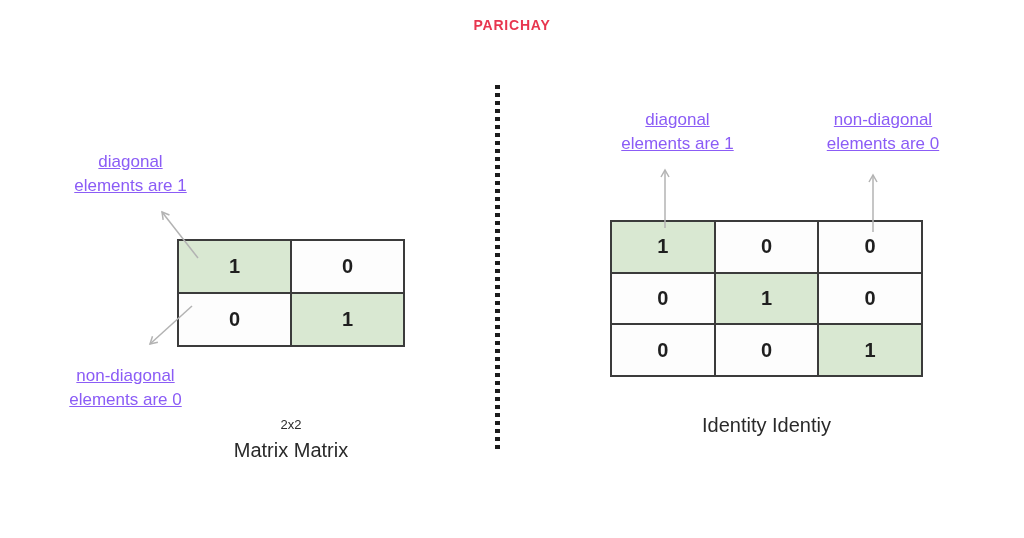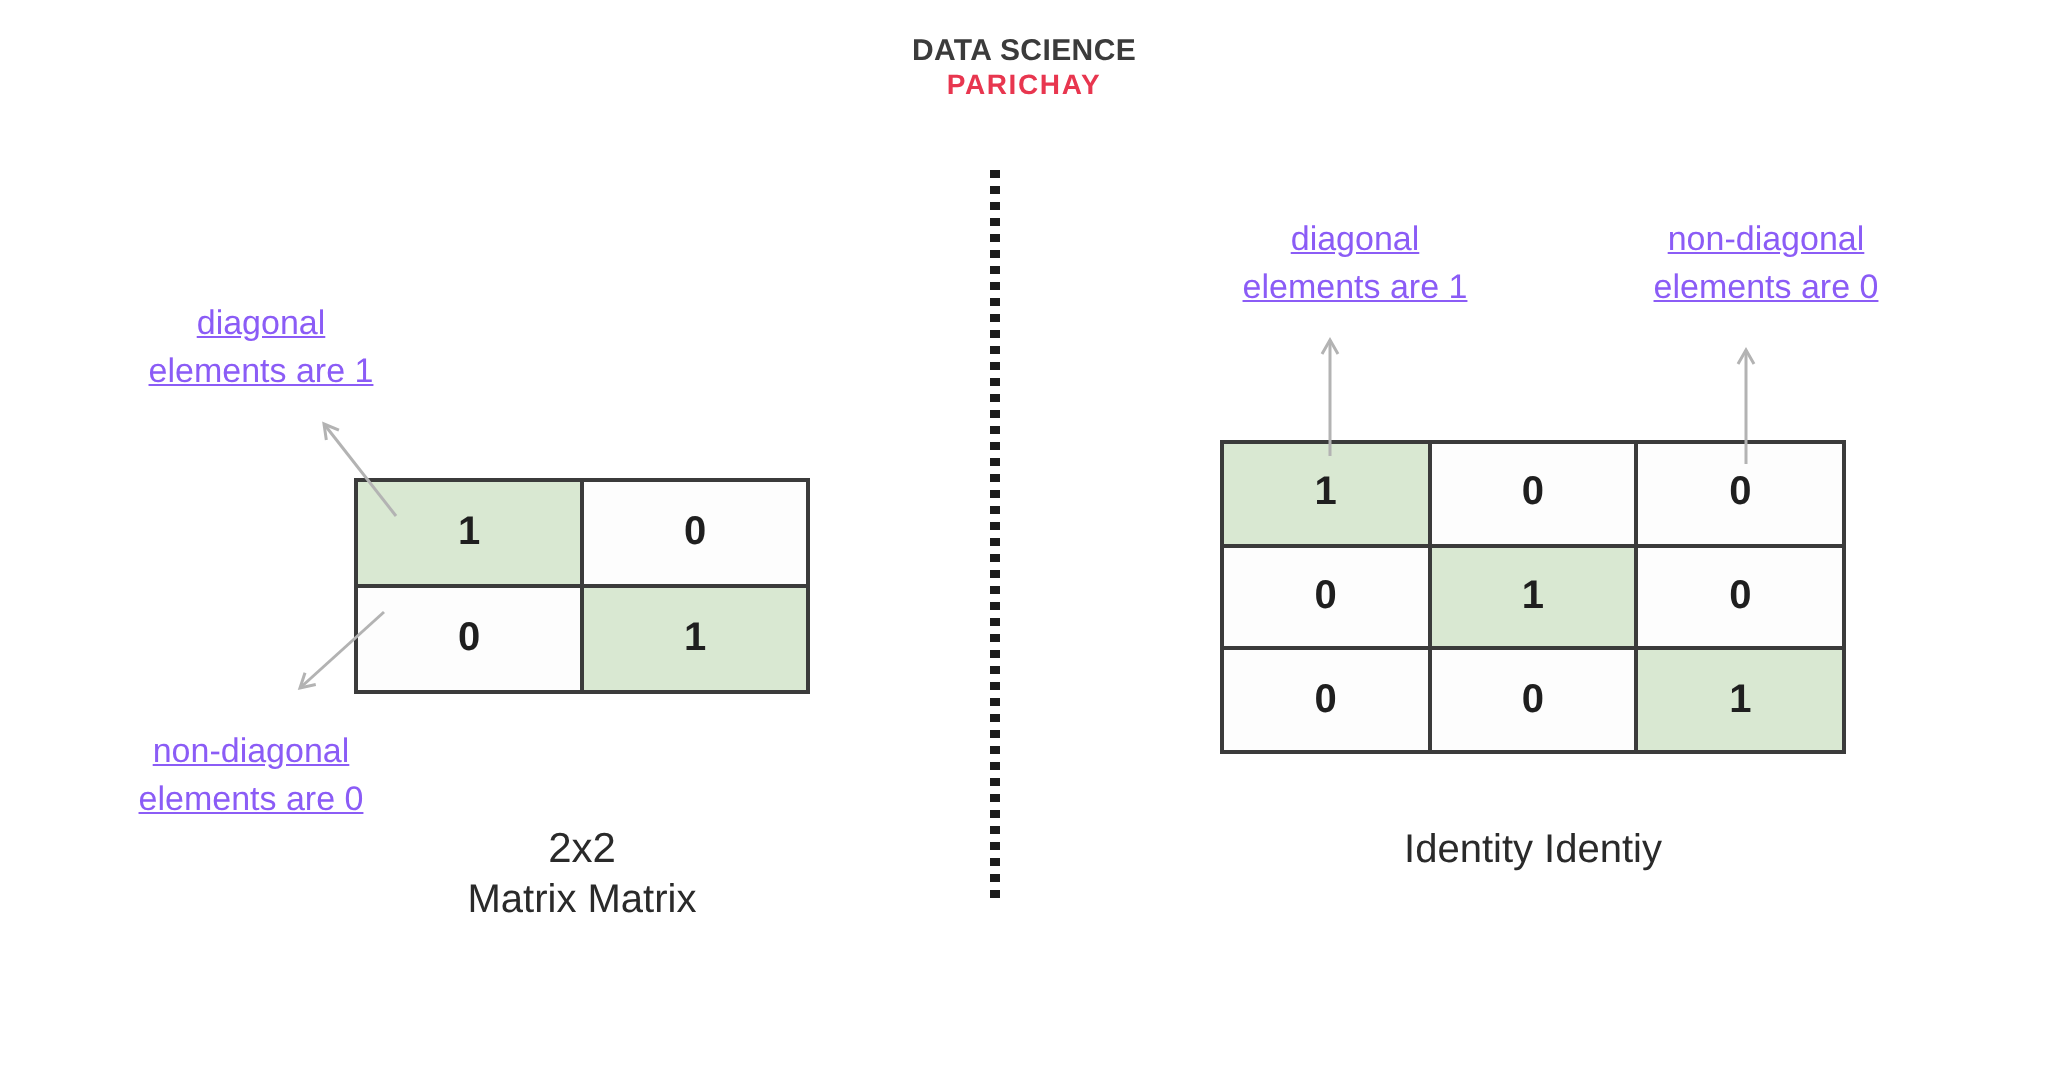--- a/index.html
+++ b/index.html
@@ -41,33 +41,32 @@
   .cell{
     background:#fdfdfd;display:flex;align-items:center;justify-content:center;
     font-size:20px;font-weight:700;color:#1f1f1f;
   }
   .cell.diag{background:#d9e8d2;}
 
   
   .caption{position:absolute;text-align:center;color:#2a2a2a;}
   .caption-left{left:177px;top:412px;width:228px;}
   .caption-right{left:610px;top:412px;width:313px;}
-  .caption .size{font-size:21px;line-height:25px;}
+  .caption .size{font-size:13px;line-height:25px;}
   .caption .name{font-size:20px;line-height:27px;}
 
   
   .arrows{position:absolute;left:0;top:0;width:1024px;height:538px;pointer-events:none;}
 </style>
 </head>
 <body>
 
 <div class="stage">
 
   <div class="header">
-    <div class="brand1">DATA SCIENCE</div>
     <div class="brand2">PARICHAY</div>
   </div>
 
   <div class="divider"></div>
 
   <div class="note note-l-diag">diagonal
 elements are 1</div>
   <div class="note note-l-nondiag">non-diagonal
 elements are 0</div>
 

